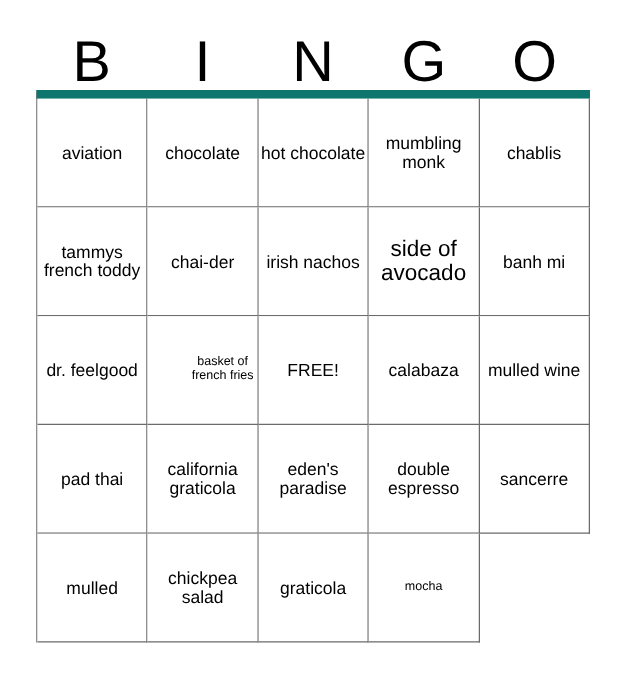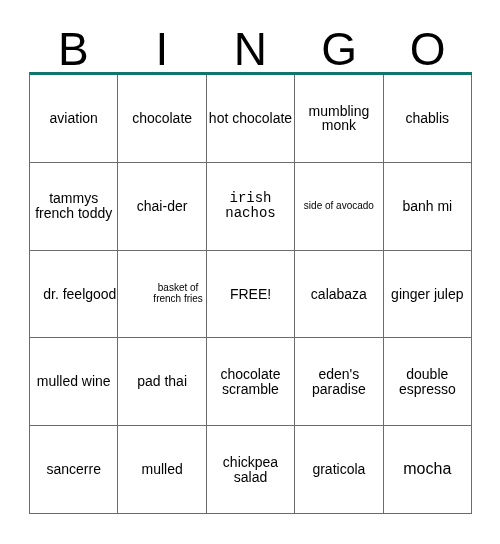--- a/index.html
+++ b/index.html
@@ -48,21 +48,21 @@
   
   #grid {
     position: absolute;
     left: 29px;
     top: 72px;
     width: 443px;
     height: 442px;
     display: grid;
     grid-template-columns: repeat(5, 1fr);
     grid-template-rows: repeat(5, 1fr);
-    border-top: 3px solid #0f766e;
+    border-top: 7px solid #0f766e;
     border-left: 1px solid #6b6b6b;
     box-sizing: border-box;
     background: #ffffff;
   }
   .cell {
     border-right: 1px solid #6b6b6b;
     border-bottom: 1px solid #6b6b6b;
     box-sizing: border-box;
     display: flex;
     align-items: center;
@@ -111,53 +111,50 @@
         <span class="cell-text" style="font-size: 14px;">chablis</span>
       </div>
 
     <div class="cell">
         <span class="cell-text" style="font-size: 14px;">tammys french toddy</span>
       </div>
     <div class="cell">
         <span class="cell-text" style="font-size: 14px;">chai-der</span>
       </div>
     <div class="cell">
-        <span class="cell-text" style="font-size: 14px; font-family: Liberation Mono, monospace;">irish nachos</span>
+        <span class="cell-text" style="font-size: 14px;">irish nachos</span>
       </div>
     <div class="cell">
-        <span class="cell-text" style="font-size: 10px;">side of avocado</span>
+        <span class="cell-text" style="font-size: 18px;">side of avocado</span>
       </div>
     <div class="cell">
         <span class="cell-text" style="font-size: 14px;">banh mi</span>
       </div>
 
     <div class="cell">
-        <span class="cell-text" style="font-size: 14px; text-align: right;">dr. feelgood</span>
+        <span class="cell-text" style="font-size: 14px;">dr. feelgood</span>
       </div>
     <div class="cell">
         <span class="cell-text" style="font-size: 10px; padding-left: 32px;">basket of french fries</span>
       </div>
     <div class="cell">
         <span class="cell-text" style="font-size: 14px;">FREE!</span>
       </div>
     <div class="cell">
         <span class="cell-text" style="font-size: 14px;">calabaza</span>
       </div>
-    <div class="cell">
-        <span class="cell-text" style="font-size: 14px;">ginger julep</span>
-      </div>
 
     <div class="cell">
         <span class="cell-text" style="font-size: 14px;">mulled wine</span>
       </div>
     <div class="cell">
         <span class="cell-text" style="font-size: 14px;">pad thai</span>
       </div>
     <div class="cell">
-        <span class="cell-text" style="font-size: 14px;">chocolate scramble</span>
+        <span class="cell-text" style="font-size: 14px;">california graticola</span>
       </div>
     <div class="cell">
         <span class="cell-text" style="font-size: 14px;">eden's paradise</span>
       </div>
     <div class="cell">
         <span class="cell-text" style="font-size: 14px;">double espresso</span>
       </div>
 
     <div class="cell">
         <span class="cell-text" style="font-size: 14px;">sancerre</span>
@@ -165,17 +162,17 @@
     <div class="cell">
         <span class="cell-text" style="font-size: 14px;">mulled</span>
       </div>
     <div class="cell">
         <span class="cell-text" style="font-size: 14px;">chickpea salad</span>
       </div>
     <div class="cell">
         <span class="cell-text" style="font-size: 14px;">graticola</span>
       </div>
     <div class="cell">
-        <span class="cell-text" style="font-size: 16px;">mocha</span>
+        <span class="cell-text" style="font-size: 10px;">mocha</span>
       </div>
 
   </div>
 </div>
 
 </body></html>

